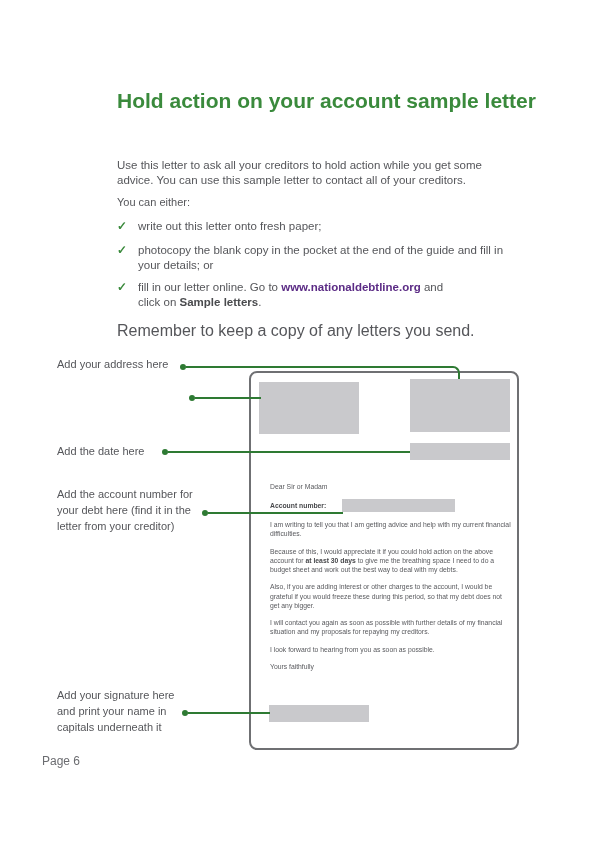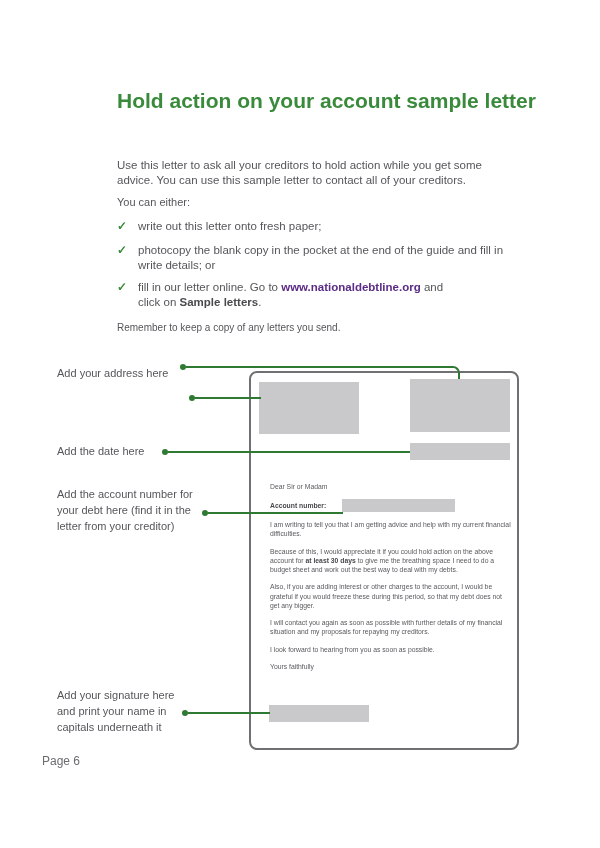--- a/index.html
+++ b/index.html
@@ -23,21 +23,21 @@
   .bullet {
     position:absolute; left:117px; display:flex; gap:10px;
     font-size:11.5px; color:#55565a; line-height:1.32;
   }
   .bullet .check { color:#3a8a3c; font-weight:bold; font-size:12px; flex:0 0 11px; }
   .bullet .btxt { width:382px; }
   .link { color:#5b2b85; font-weight:bold; text-decoration:none; }
   .btxt b, .reminder b { color:#4a4b4e; }
   .reminder {
     position:absolute; left:117px; top:322px; width:400px;
-    font-size:10px; color:#55565a;
+    font-size:16px; color:#55565a;
   }
   .ann {
     position:absolute; font-size:11px; color:#55565a; line-height:1.45;
   }
   .dot {
     position:absolute; width:6px; height:6px; border-radius:50%;
     background:#2e7a33; z-index:6;
   }
   .line {
     position:absolute; height:2px; background:#2e7a33; z-index:5;
@@ -77,31 +77,31 @@
 
   <p class="lead">You can either:</p>
 
   <div class="bullet" style="top:219px;">
     <span class="check">✓</span>
     <span class="btxt">write out this letter onto fresh paper;</span>
   </div>
 
   <div class="bullet" style="top:243px;">
     <span class="check">✓</span>
-    <span class="btxt">photocopy the blank copy in the pocket at the end of the guide and fill in write details; or</span>
+    <span class="btxt">photocopy the blank copy in the pocket at the end of the guide and fill in your details; or</span>
   </div>
 
   <div class="bullet" style="top:280px;">
     <span class="check">✓</span>
     <span class="btxt"><span>fill in our letter online. Go to </span><a class="link" href="#">www.nationaldebtline.org</a><span> and</span><br><span>click on </span><b>Sample letters</b><span>.</span></span>
   </div>
 
   <p class="reminder">Remember to keep a copy of any letters you send.</p>
 
-  <div class="ann" style="left:57px; top:366px; width:140px;">Add your address here</div>
+  <div class="ann" style="left:57px; top:357px; width:140px;">Add your address here</div>
   <div class="ann" style="left:57px; top:444px; width:140px;">Add the date here</div>
   <div class="ann" style="left:57px; top:487px; width:152px;">Add the account number for your debt here (find it in the letter from your creditor)</div>
   <div class="ann" style="left:57px; top:688px; width:133px;">Add your signature here and print your name in capitals underneath it</div>
 
   <div class="dot" style="left:180px; top:364px;"></div>
   <div class="line-corner" style="left:186px; top:366px; width:274px; height:13px;"></div>
 
   <div class="dot" style="left:189px; top:395px;"></div>
   <div class="line" style="left:195px; top:397px; width:66px;"></div>
 

